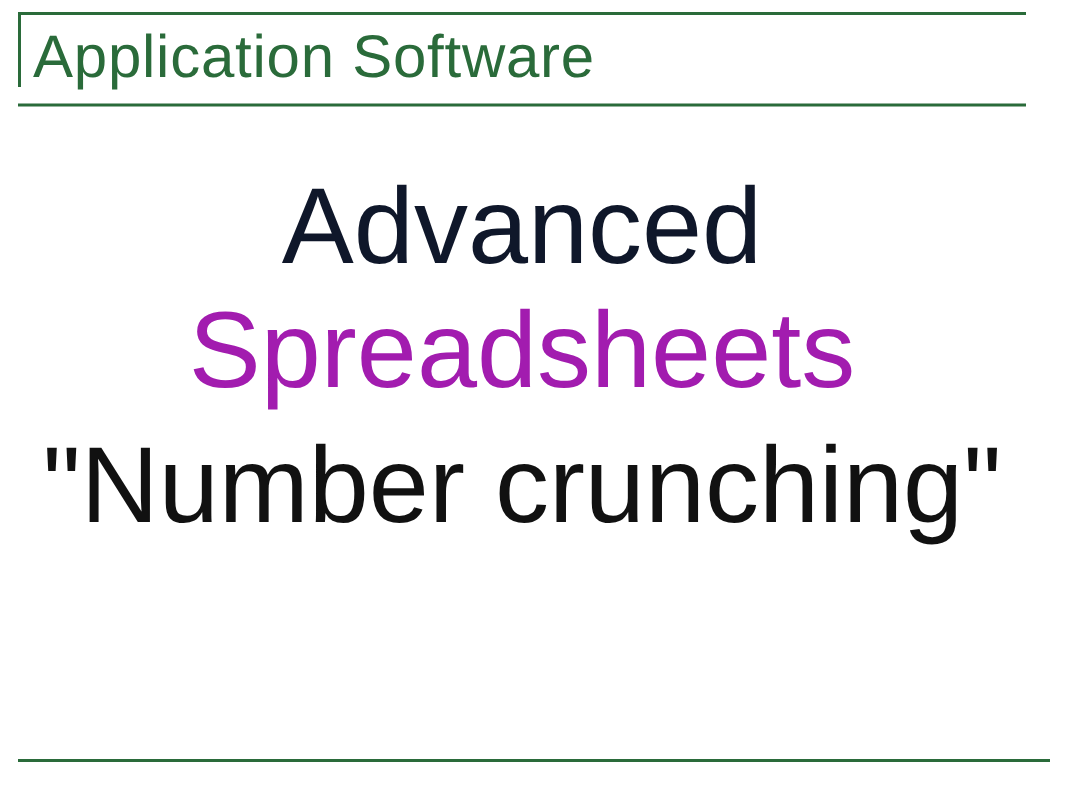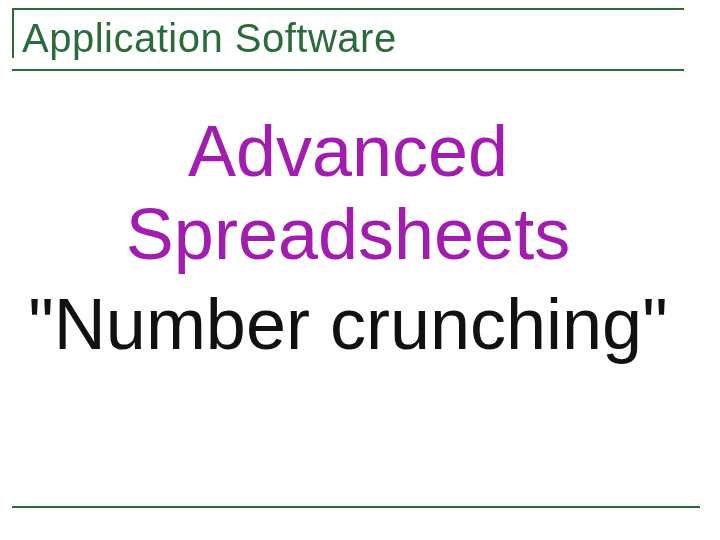--- a/index.html
+++ b/index.html
@@ -50,21 +50,21 @@
       border-top: 2px solid #2a6b3a;
       width: 100%;
       margin-top: 2px;
     }
     .content-area {
       padding: 30px 4px 0 4px;
       text-align: center;
     }
     .content-line-1 {
       font-size: 72px;
-      color: #a21caf;
+      color: #0f172a;
       line-height: 1.12;
       font-weight: normal;
     }
     .content-line-2 {
       font-size: 72px;
       color: #a21caf;
       line-height: 1.12;
       font-weight: normal;
       margin-top: 2px;
     }

